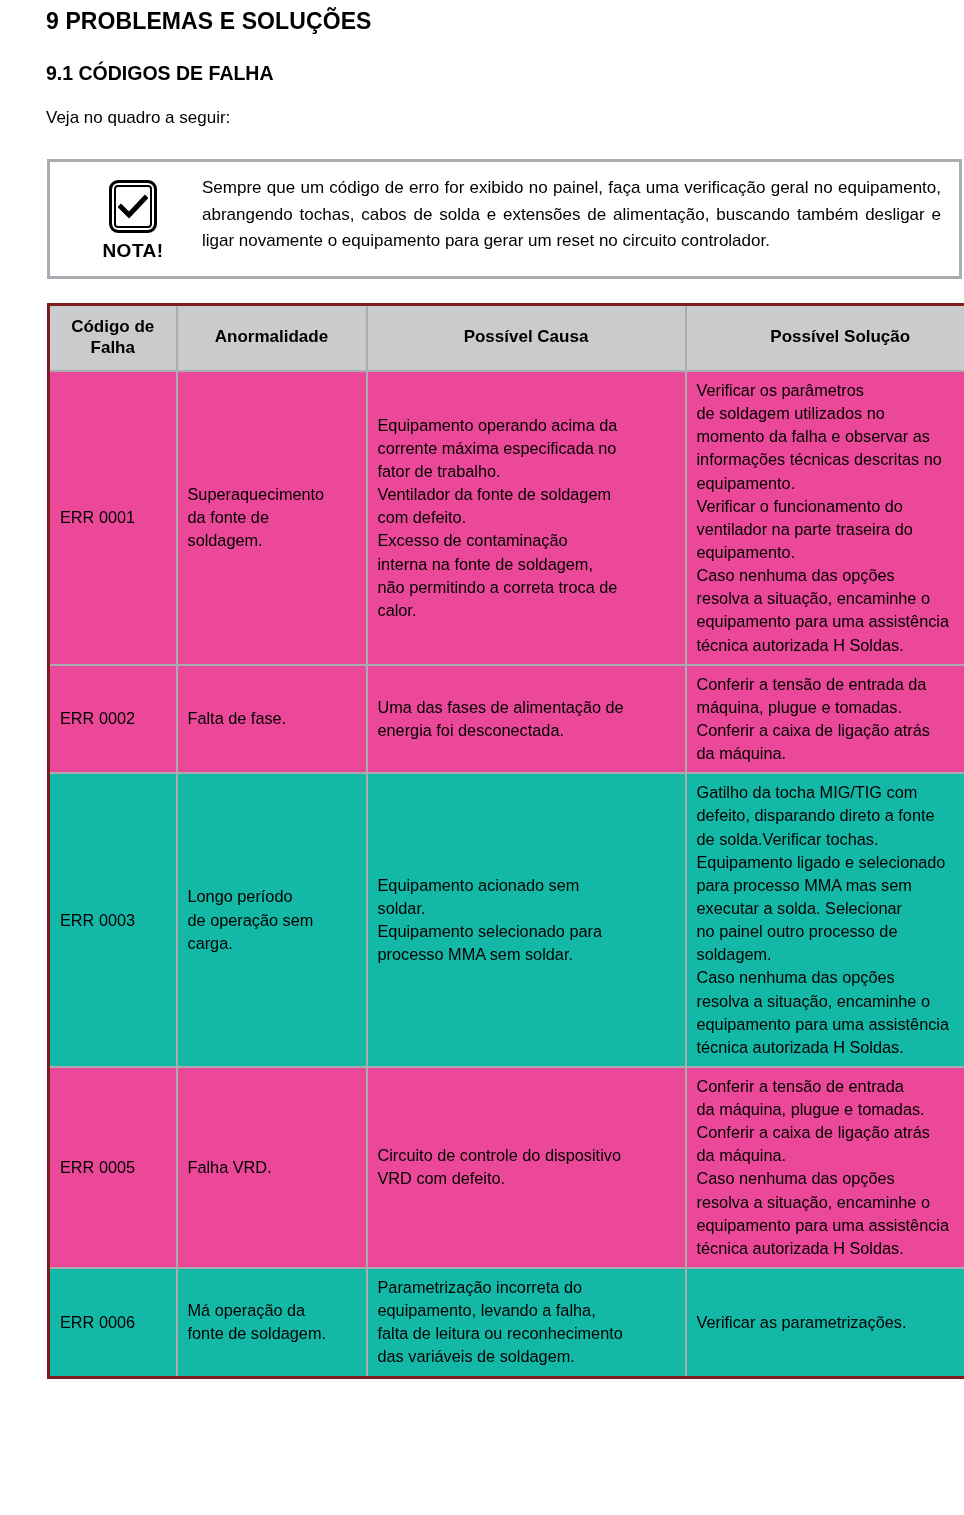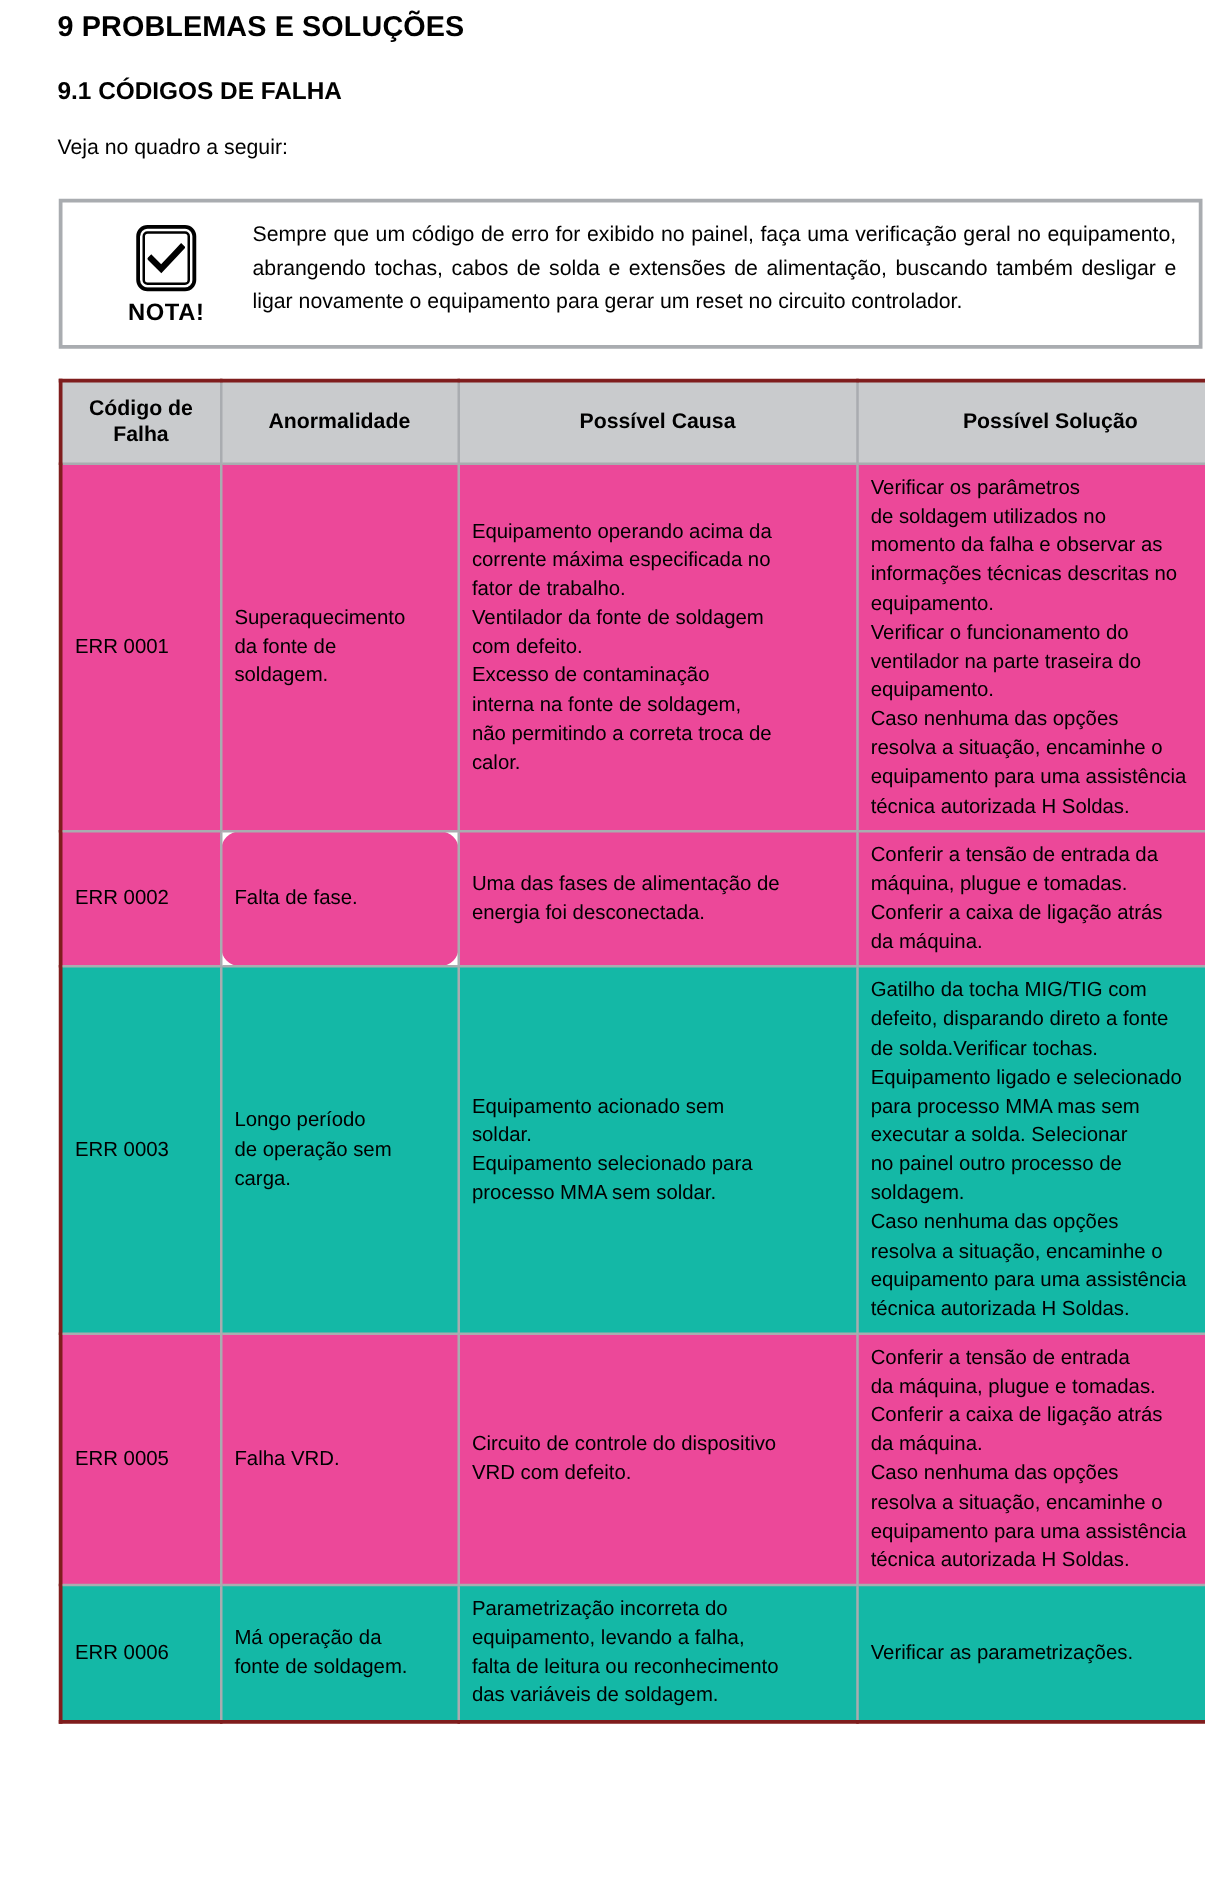--- a/index.html
+++ b/index.html
@@ -207,21 +207,21 @@
 Verificar o funcionamento do
 ventilador na parte traseira do
 equipamento.
 Caso nenhuma das opções
 resolva a situação, encaminhe o
 equipamento para uma assistência
 técnica autorizada H Soldas.</td>
           </tr>
           <tr>
             <td class="code" style="white-space: pre-line;">ERR 0002</td>
-            <td class="" style="white-space: pre-line; border-radius: 15px;">Falta de fase.</td>
+            <td class="" style="white-space: pre-line;">Falta de fase.</td>
             <td class="" style="white-space: pre-line;">Uma das fases de alimentação de
 energia foi desconectada.</td>
             <td class="cell-top" style="white-space: pre-line;">Conferir a tensão de entrada da
 máquina, plugue e tomadas.
 Conferir a caixa de ligação atrás
 da máquina.</td>
           </tr>
           <tr class="shaded">
             <td class="code" style="white-space: pre-line;">ERR 0003</td>
             <td class="" style="white-space: pre-line;">Longo período

